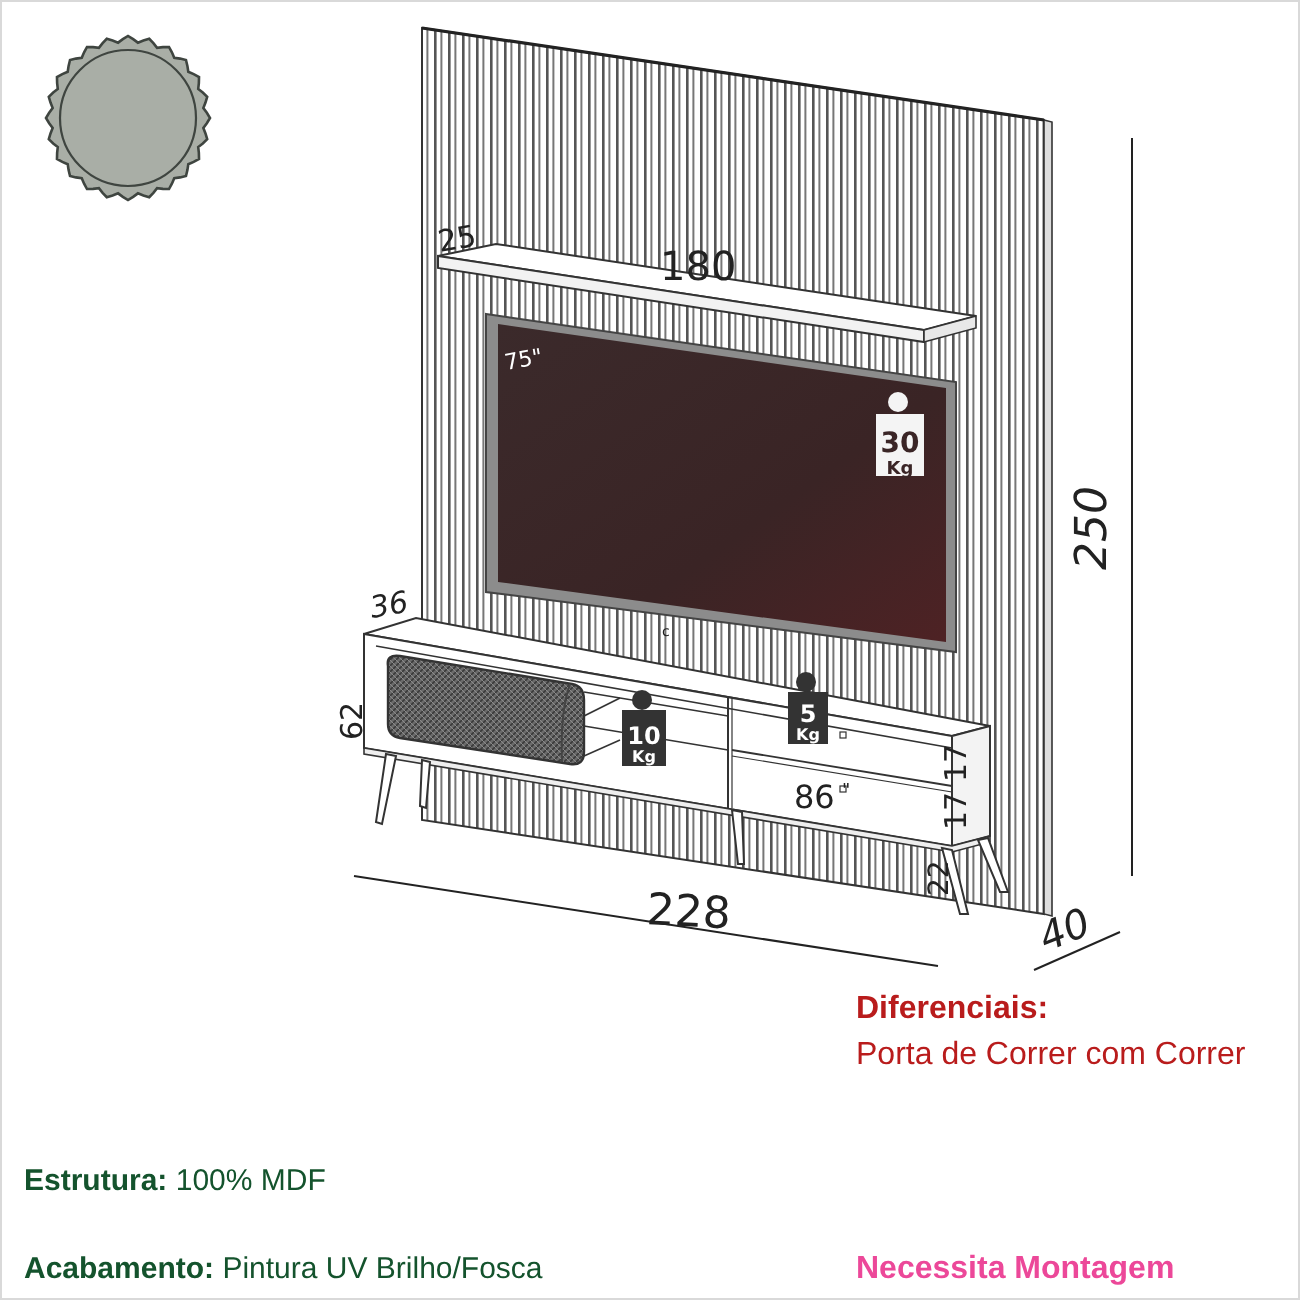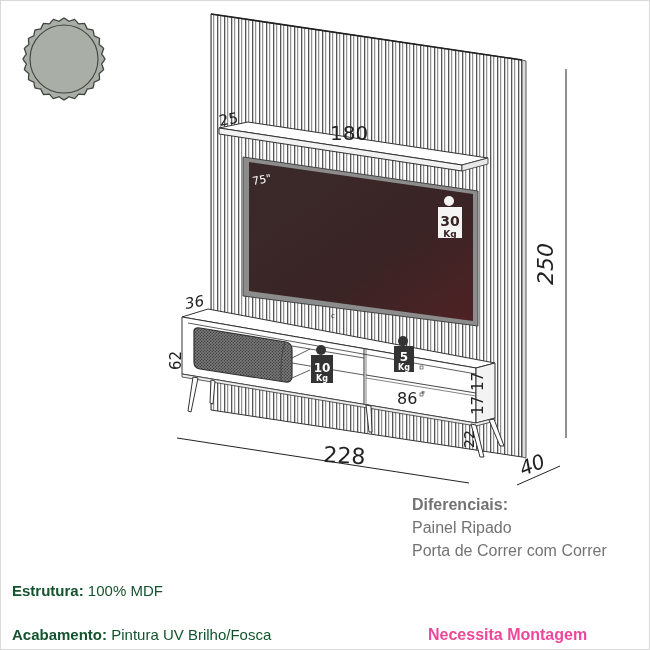--- a/index.html
+++ b/index.html
@@ -24,22 +24,22 @@
       font-family: "DejaVu Serif", serif; color: #3f4540; font-size: 17px; line-height: 23px;
       letter-spacing: 0.5px;
     }
     .drawing { position: absolute; left: 0; top: 0; }
     .spec {
       position: absolute; left: 12px; font-size: 15px; color: #14532d;
       white-space: nowrap;
     }
     .spec b { font-weight: bold; }
     .features {
-      position: absolute; left: 412px; top: 493px; font-size: 16px; line-height: 23px;
-      color: #737373; white-space: nowrap;
+      position: absolute; left: 428px; top: 493px; font-size: 16px; line-height: 23px;
+      color: #b91c1c; white-space: nowrap;
     }
     .features .title { font-weight: bold; }
     .montagem {
       position: absolute; left: 428px; top: 626px; font-size: 16px; font-weight: bold; color: #ec4899;
       white-space: nowrap;
     }
     .dim { font-family: "DejaVu Sans", sans-serif; fill: #222; }
   </style>
 </head>
 <body>
@@ -172,21 +172,20 @@
     <line x1="177" y1="438" x2="469" y2="483" stroke="#222" stroke-width="1"></line>
     <text x="323" y="462" class="dim" font-size="22" transform="rotate(3 323 462)">228</text>
 
     <line x1="517" y1="485" x2="560" y2="466" stroke="#222" stroke-width="1"></line>
     <text x="523" y="476" class="dim" font-size="20" font-style="italic" transform="rotate(-22 523 476)">40</text>
   </g>
 </svg>
 
 <div class="features">
   <div class="title">Diferenciais:</div>
-  <div>Painel Ripado</div>
   <div>Porta de Correr com Correr</div>
 </div>
 <div class="montagem">Necessita Montagem</div>
 
 <div class="spec" style="top:582px;">
   <b>Estrutura:</b>
   <span>100% MDF</span>
 </div>
 <div class="spec" style="top:626px;">
   <b>Acabamento:</b>

